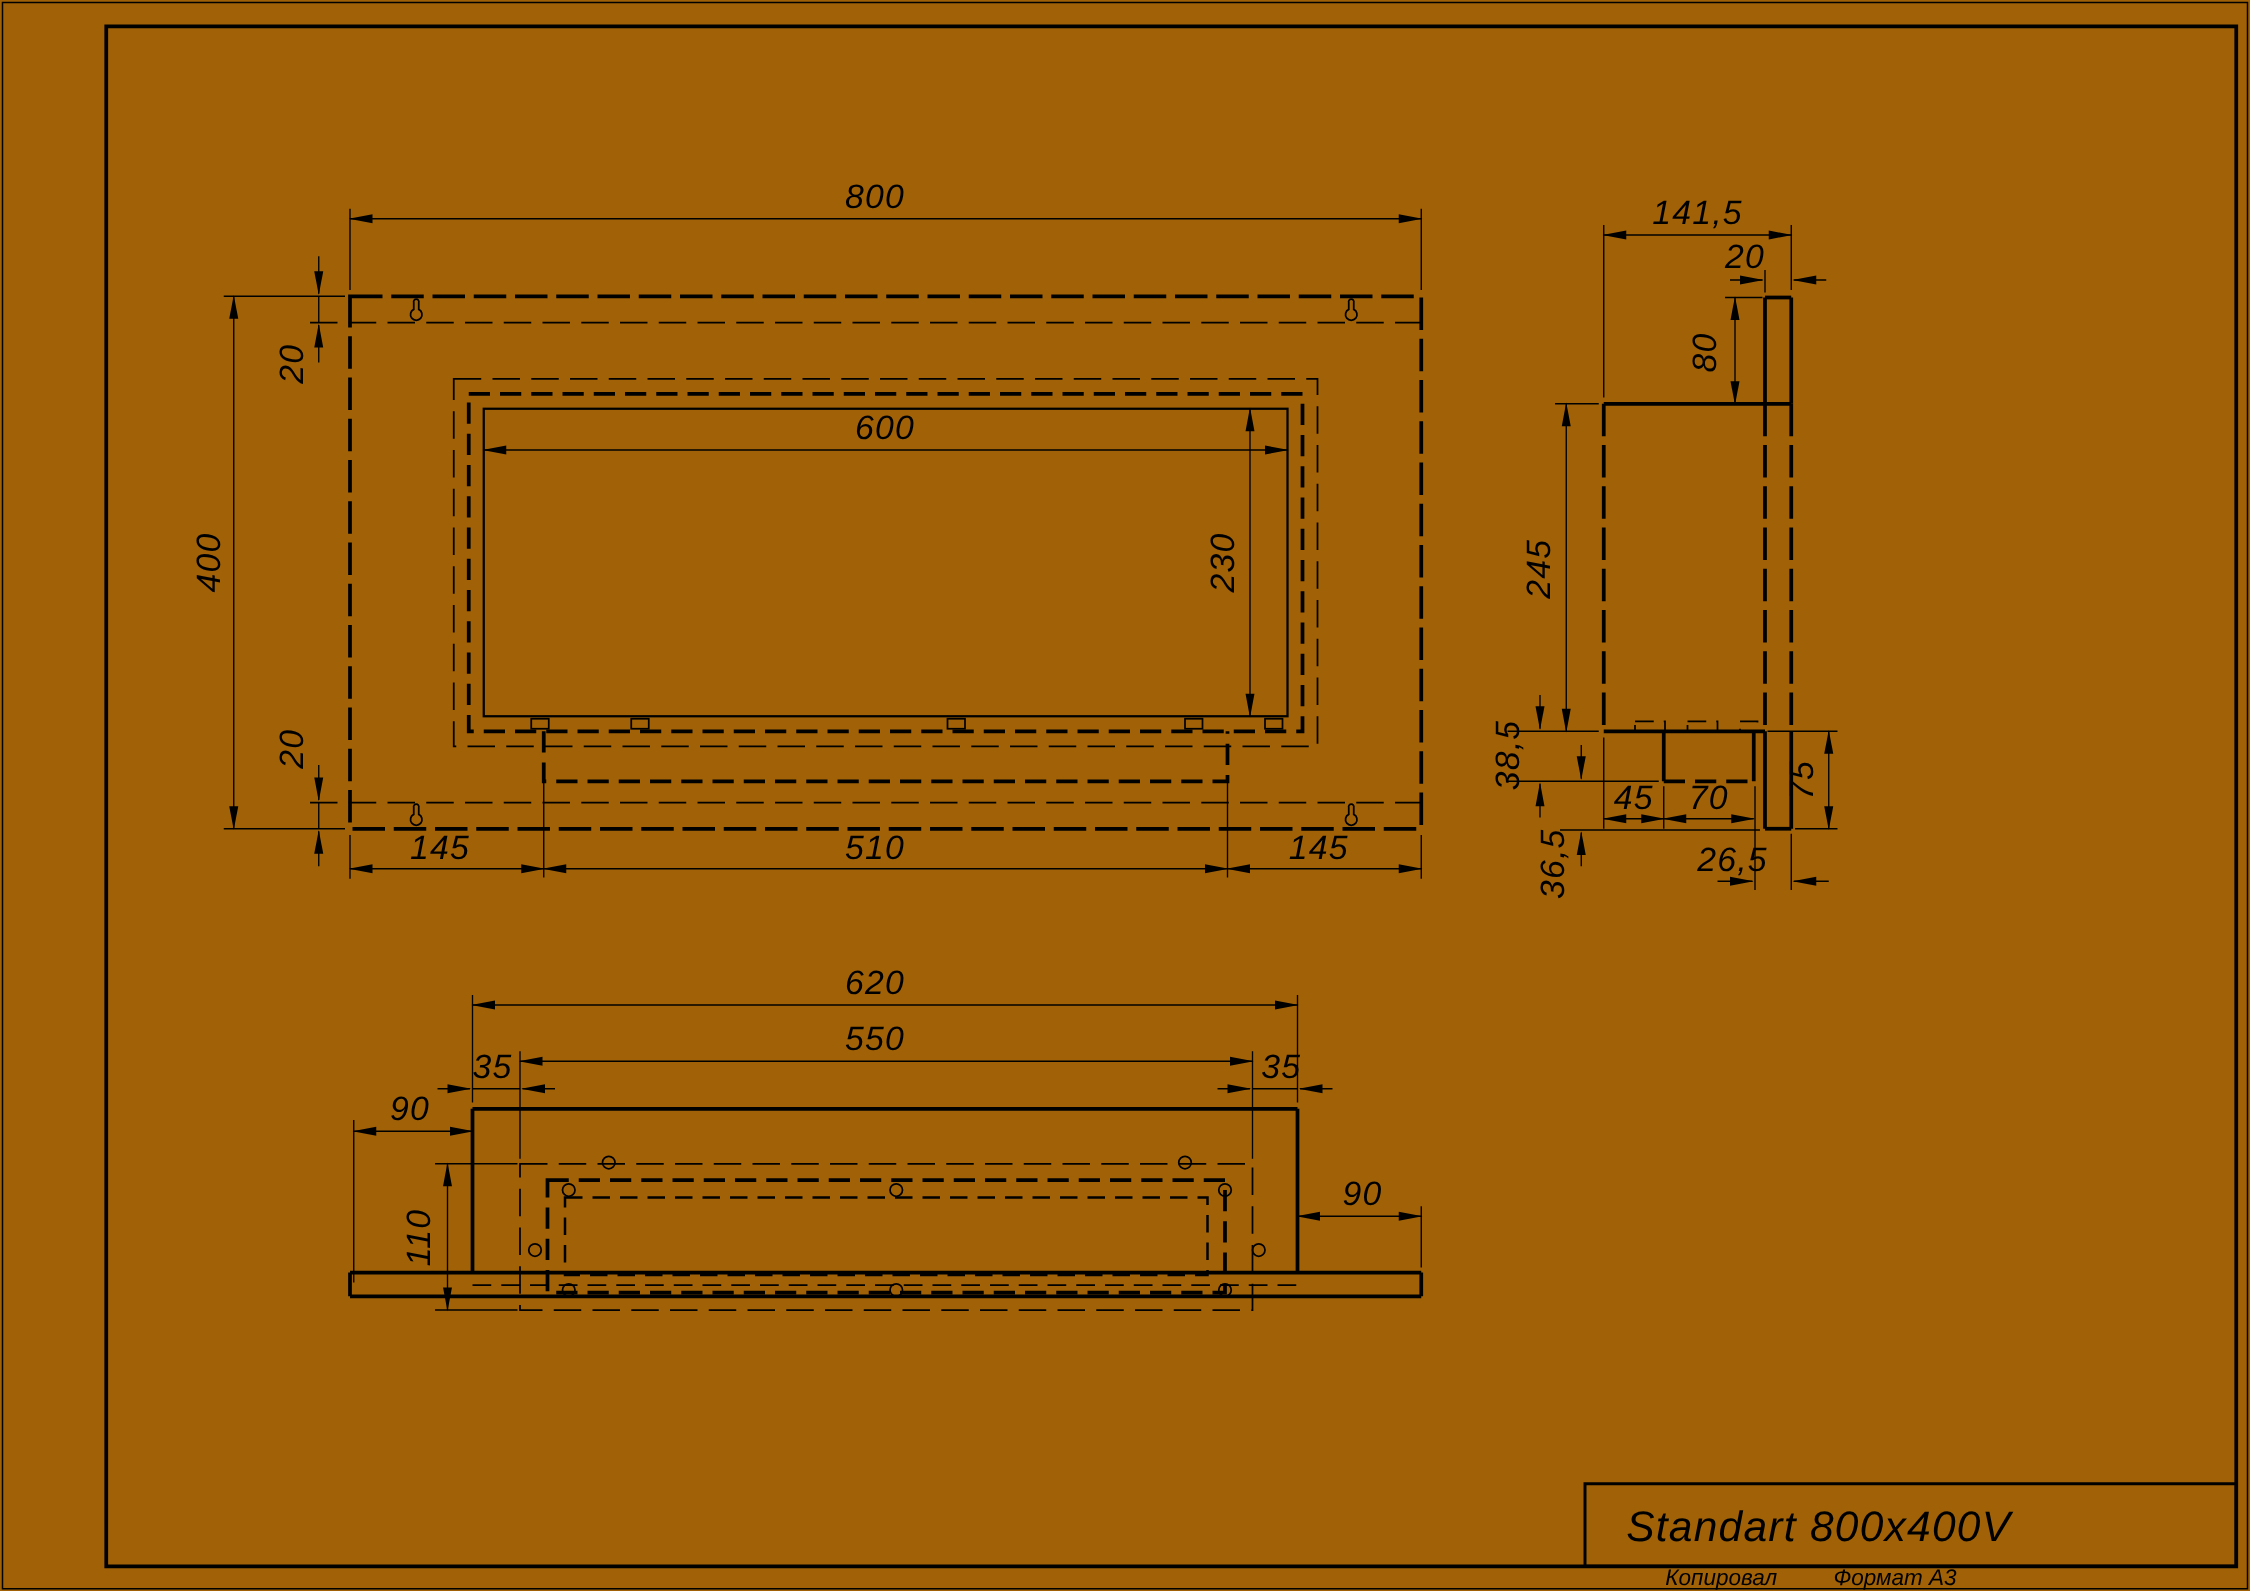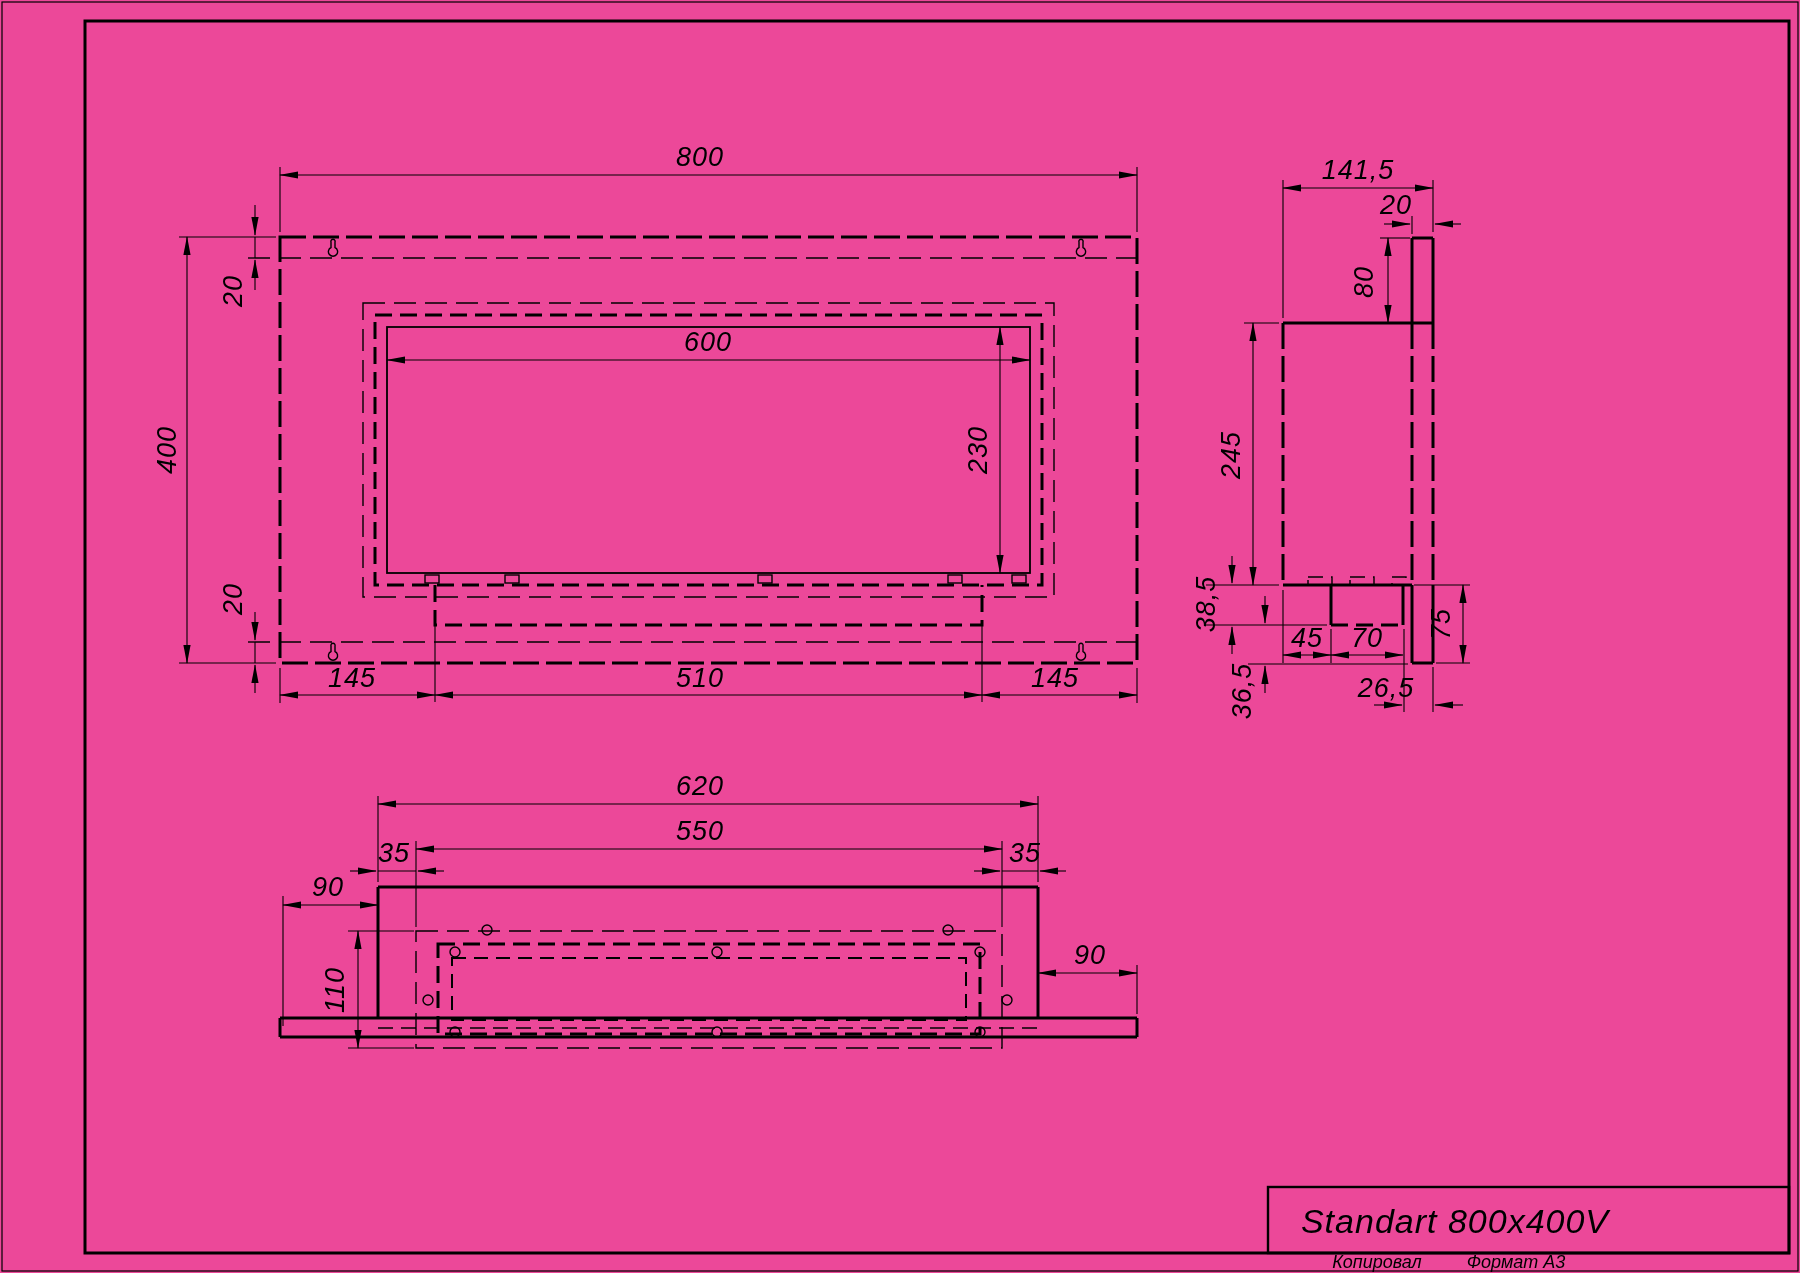--- a/index.html
+++ b/index.html
@@ -1,16 +1,16 @@
 <!DOCTYPE html>
 <html><head>
 <meta charset="utf-8">
 <style>
   html,body{margin:0;padding:0;background:#e8e8e8;}
-  .page{width:1800px;height:1273px;background:#ec4899;position:relative;margin:0 auto;}
+  .page{width:1800px;height:1273px;background:#a16207;position:relative;margin:0 auto;}
   svg{display:block}
   
   .tk {stroke:#000;stroke-width:3;fill:none;stroke-linecap:butt}
   .tk2{stroke:#000;stroke-width:2.4;fill:none}
   .tkd{stroke:#000;stroke-width:3;fill:none;stroke-dasharray:26 7}
   .hd {stroke:#000;stroke-width:3;fill:none;stroke-dasharray:17 8}
   .tn {stroke:#000;stroke-width:1.4;fill:none}
   .tnd{stroke:#000;stroke-width:1.4;fill:none;stroke-dasharray:15 8}
   .tnl{stroke:#000;stroke-width:1.4;fill:none;stroke-dasharray:22 9}
   .md {stroke:#000;stroke-width:2;fill:none;stroke-dasharray:14 8}

